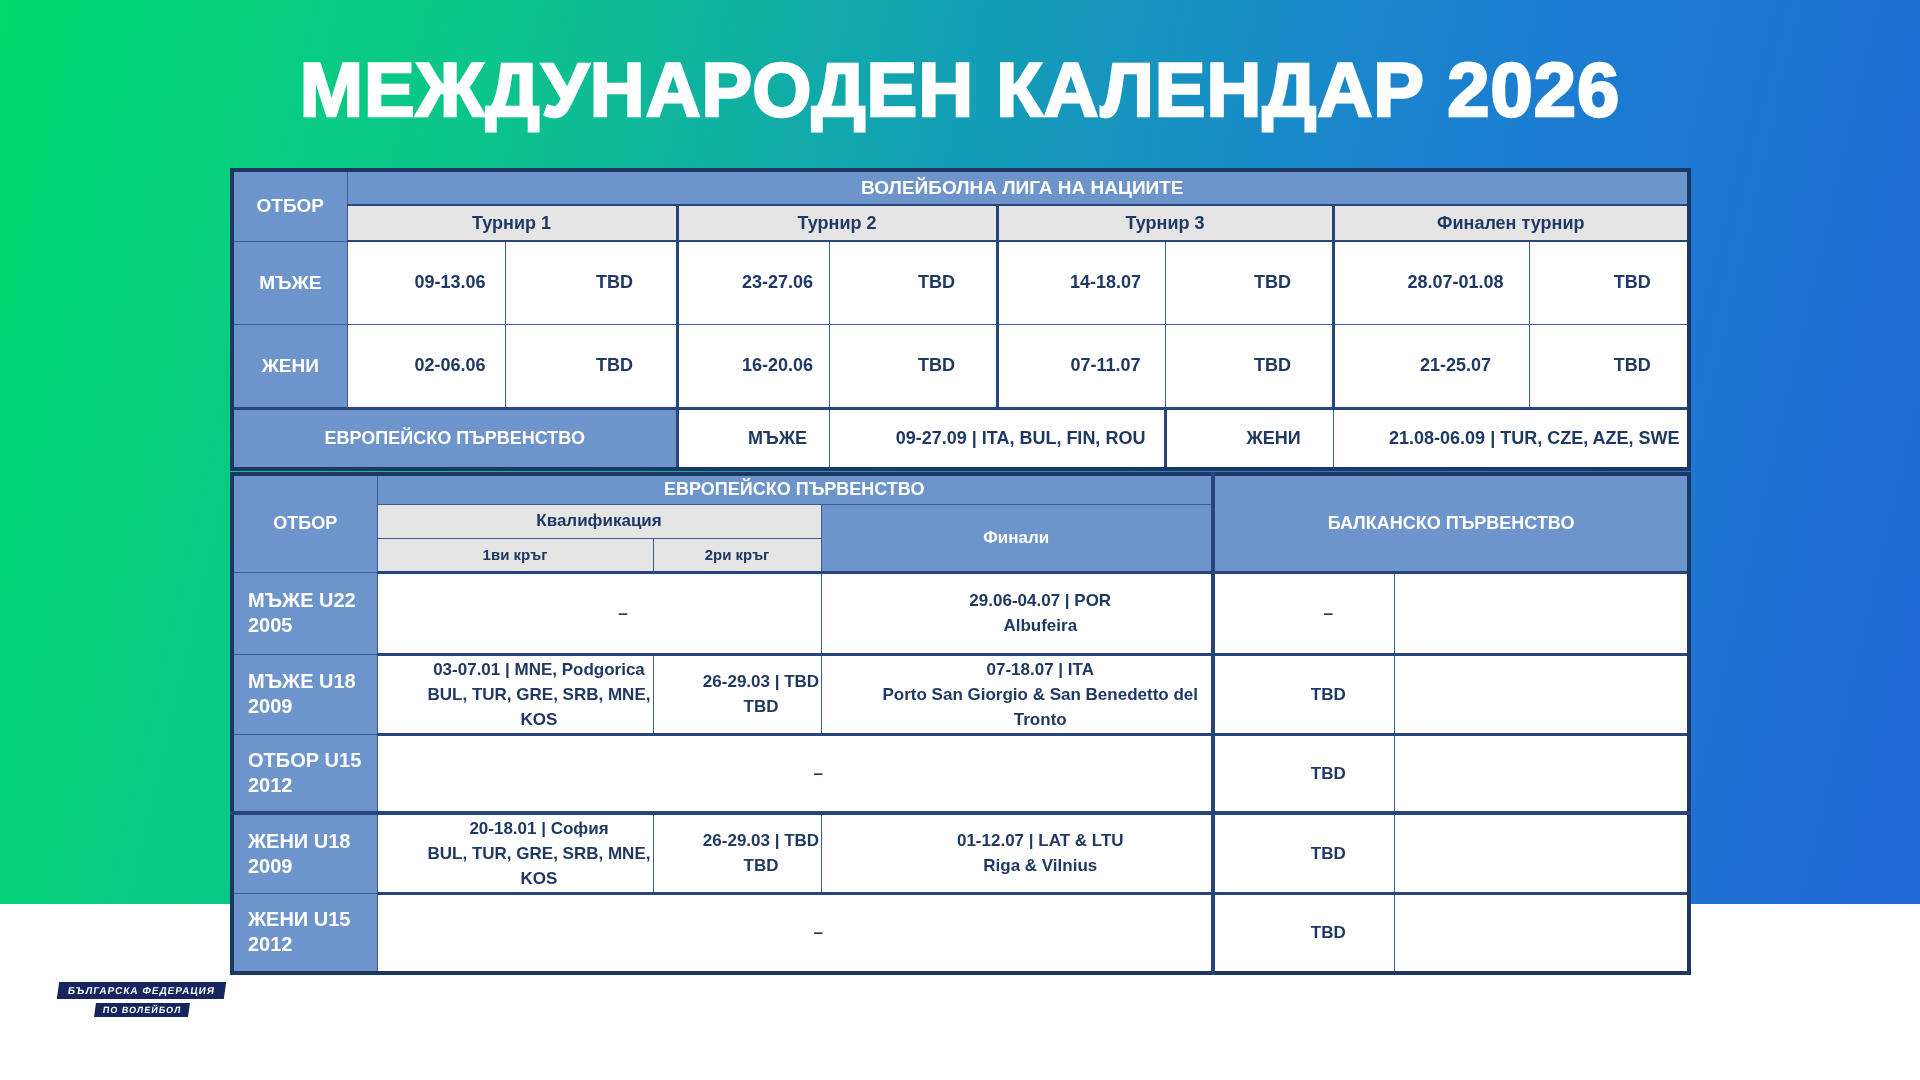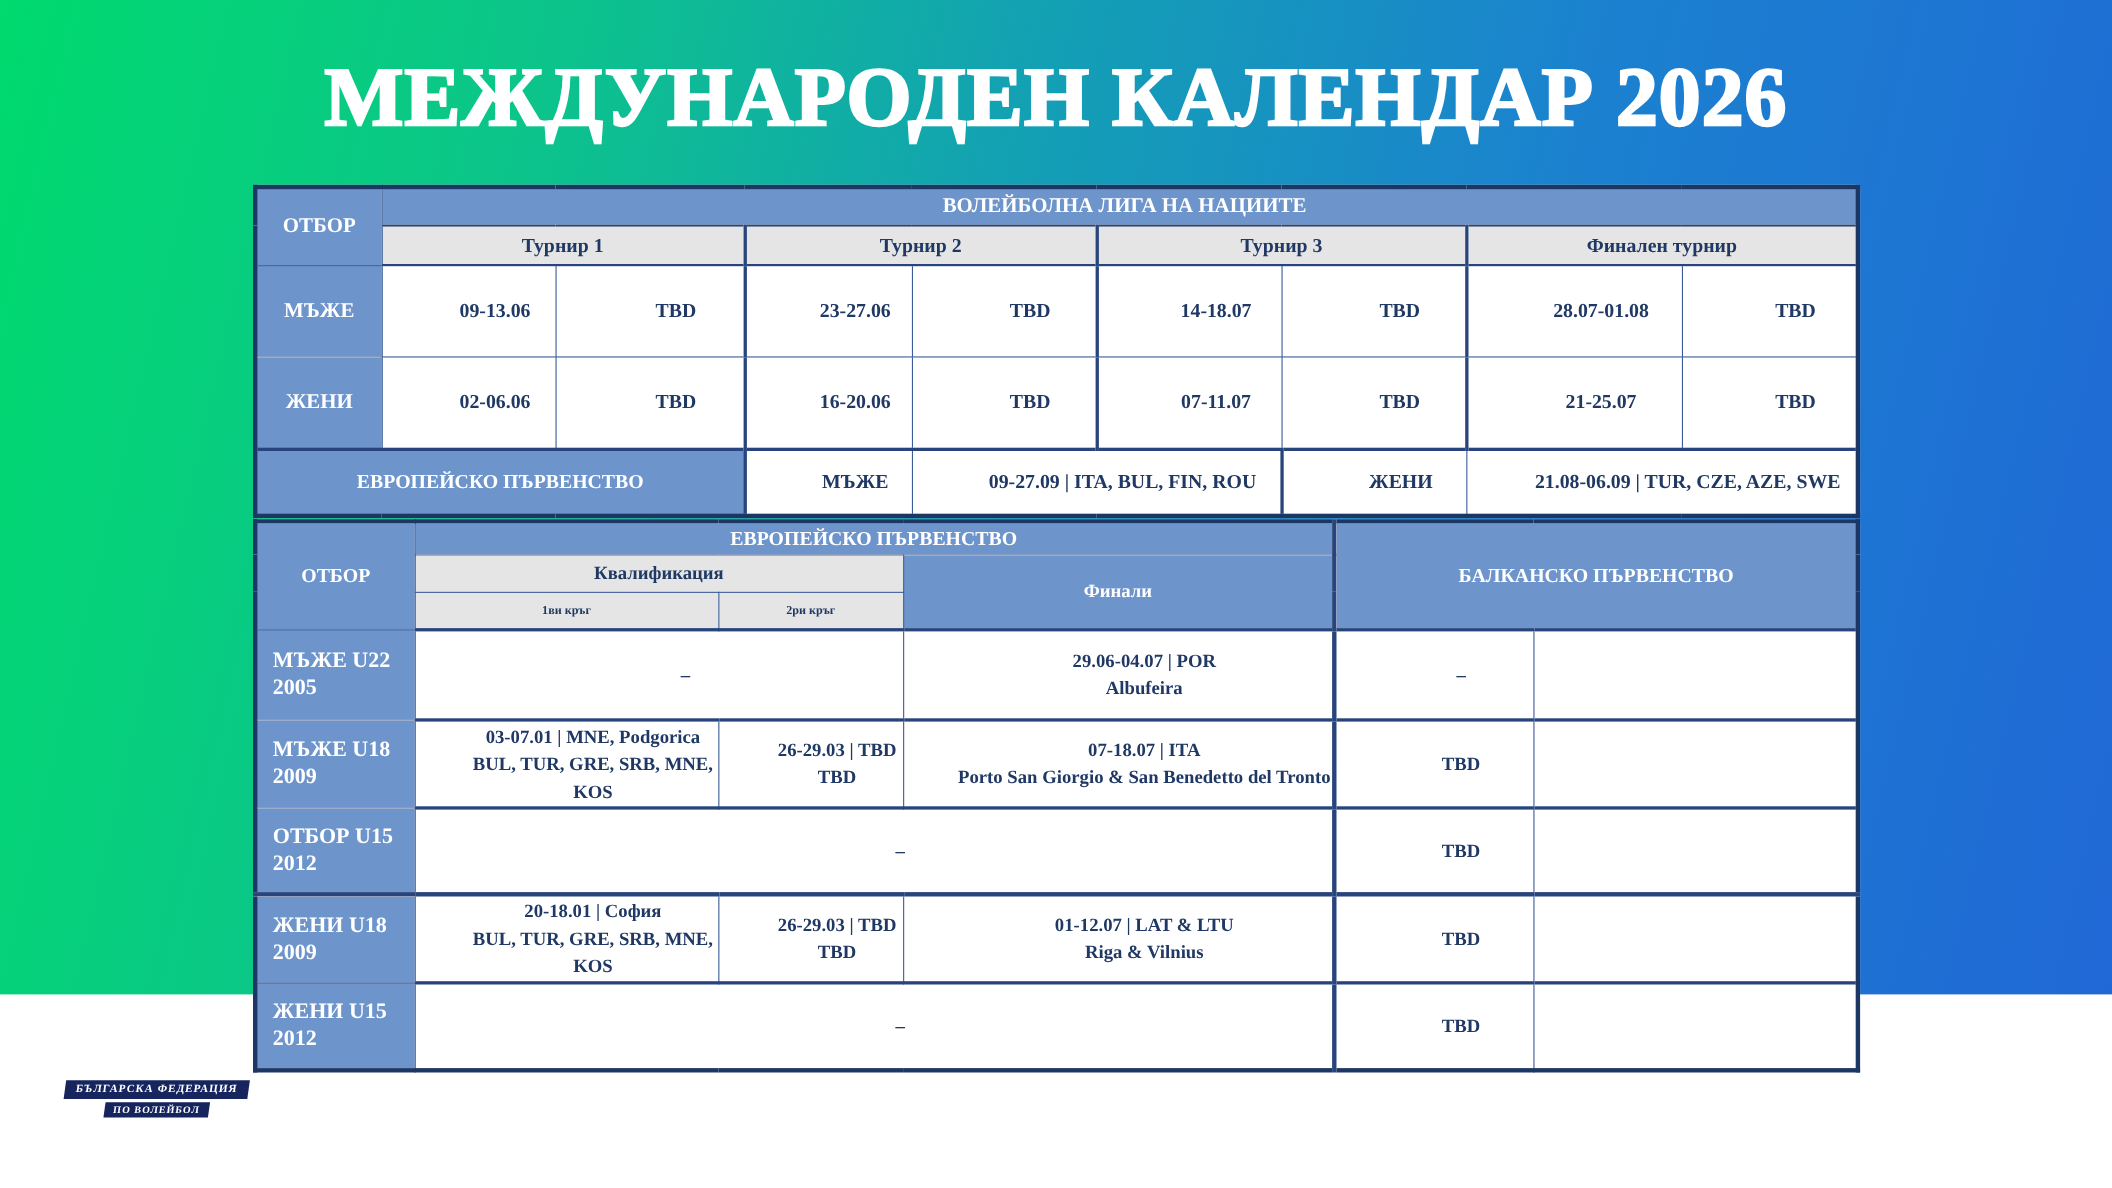--- a/index.html
+++ b/index.html
@@ -2,21 +2,20 @@
 <html><head>
 <meta charset="utf-8">
 <style>
   * { box-sizing: border-box; margin: 0; padding: 0; }
   html,body { width:1920px; height:1080px; overflow:hidden; }
   body { font-family: "Liberation Sans", "DejaVu Sans", sans-serif; }
 
   .slide {
     position:relative; width:1920px; height:904px;
     background: linear-gradient(103deg, #00da6e 0%, #0cc48b 24%, #13a0b4 45%, #1b82cf 68%, #2068d6 100%);
-    font-family: Liberation Serif, serif;
   }
 
   .page-title {
     position:absolute; top:46px; left:0; width:1920px;
     text-align:center; color:#ffffff;
     font-size:76px; font-weight:bold; letter-spacing:1px;
     -webkit-text-stroke:2.5px #ffffff;
   }
 
   table { border-collapse:collapse; table-layout:fixed; position:absolute; left:230px; }
@@ -37,21 +36,21 @@
   #vnl-table .row-men  td, #vnl-table .row-men  th { height:83px; }
   #vnl-table .row-wom  td, #vnl-table .row-wom  th { height:84px; }
   #vnl-table .sep-l { border-left:3px solid #27457c; }
   #vnl-table .euro td { height:61px; font-size:18px; border-top:3px solid #27457c; }
   #vnl-table .euro .hblue { font-size:18px; }
 
   
   #youth-table { top:472px; width:1457px; }
   #youth-table .hA th { height:30px; font-size:18px; }
   #youth-table .hB th { height:34px; font-size:17px; }
-  #youth-table .hC th { height:34px; font-size:11px; }
+  #youth-table .hC th { height:34px; font-size:15px; }
   #youth-table .corner2 { font-size:19px; }
   #youth-table .balkan-h { border-left:4px solid #27457c; font-size:18px; }
   #youth-table .teamcell { font-size:20px; line-height:25px; text-align:left; padding-left:14px; }
   #youth-table td { font-size:17px; line-height:25px; border-top:3px solid #27457c; }
   #youth-table .balkan-v { border-left:4px solid #27457c; }
   #youth-table .r-u22 td, #youth-table .r-u22 th { height:82px; }
   #youth-table .r-u18m td, #youth-table .r-u18m th { height:80px; }
   #youth-table .r-u15m td, #youth-table .r-u15m th { height:79px; }
   #youth-table .r-u18w td, #youth-table .r-u18w th { height:80px; }
   #youth-table .r-u15w td, #youth-table .r-u15w th { height:80px; }

